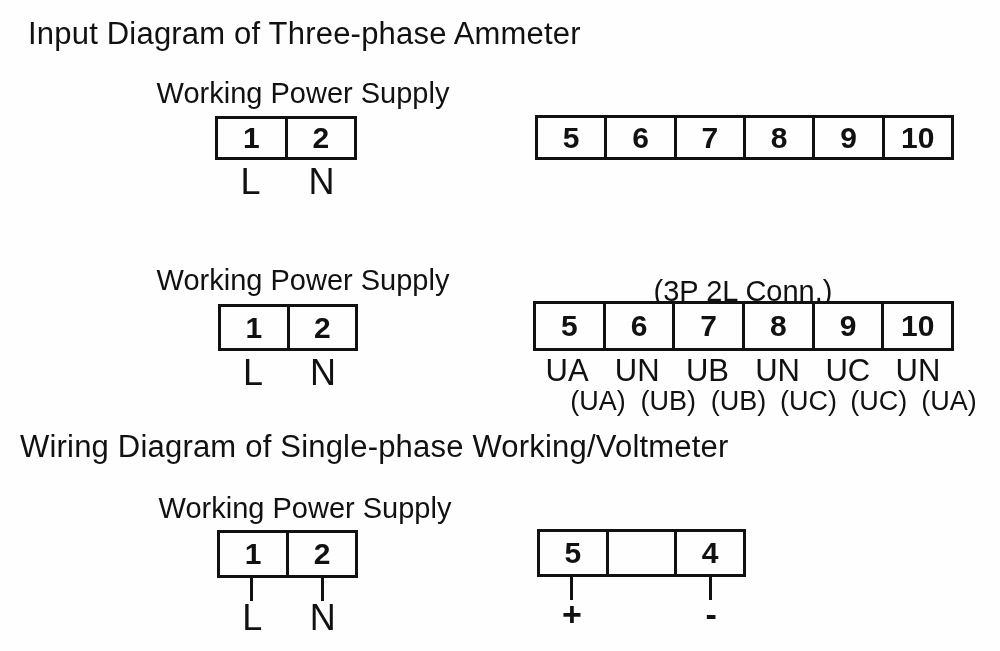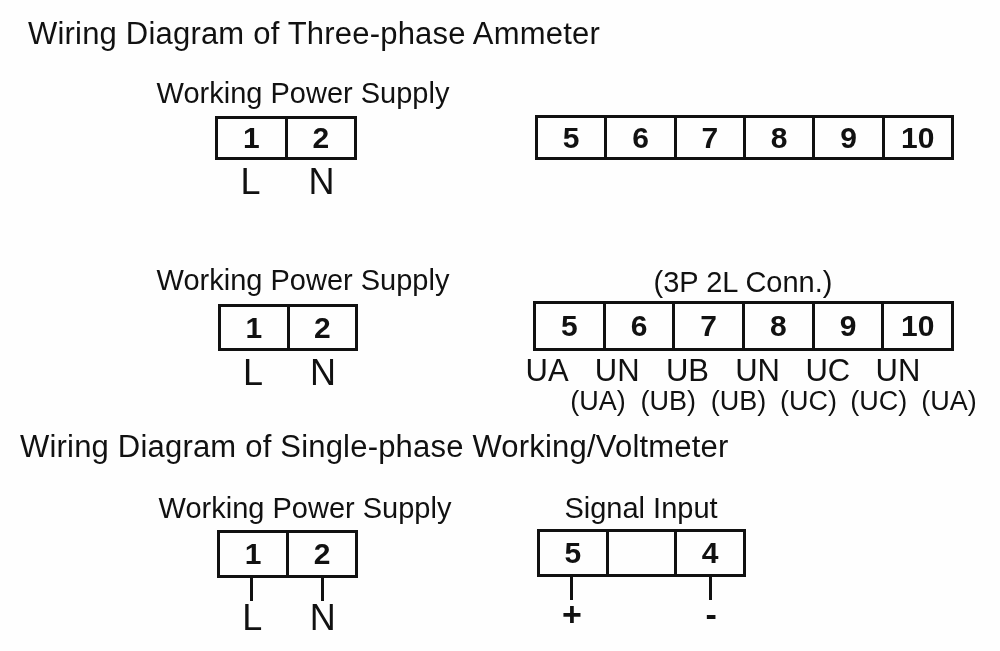--- a/index.html
+++ b/index.html
@@ -73,21 +73,21 @@
     position: absolute;
     width: 3px;
     background: #111;
   }
 </style>
 </head>
 <body>
 
 <div class="canvas">
 
-  <div class="title" style="left:28px; top:16px">Wiring Diagram of Three-phase Ammeter</div>
+  <div class="title" style="left:28px; top:16px">Input Diagram of Three-phase Ammeter</div>
 
   <div class="clabel" style="left:303px; top:77px">Working Power Supply</div>
 
   <div class="tblock" style="left:215px; top:116px; width:142px; height:44px">
     <div class="tcell">1</div>
     <div class="tcell">2</div>
   </div>
   <div class="pinrow" style="left:215px; top:161px; width:142px">
     <div class="pincell big">L</div>
     <div class="pincell big">N</div>
@@ -98,61 +98,60 @@
     <div class="tcell">6</div>
     <div class="tcell">7</div>
     <div class="tcell">8</div>
     <div class="tcell">9</div>
     <div class="tcell">10</div>
   </div>
 
 
   <div class="clabel" style="left:303px; top:264px">Working Power Supply</div>
 
-  <div class="clabel" style="left:743px; top:266px">(3P 2L Conn.)</div>
+  <div class="clabel" style="left:743px; top:275px">(3P 2L Conn.)</div>
 
   <div class="tblock" style="left:218px; top:304px; width:140px; height:47px">
     <div class="tcell">1</div>
     <div class="tcell">2</div>
   </div>
   <div class="pinrow" style="left:218px; top:352px; width:140px">
     <div class="pincell big">L</div>
     <div class="pincell big">N</div>
   </div>
 
   <div class="tblock" style="left:533px; top:301px; width:421px; height:50px">
     <div class="tcell">5</div>
     <div class="tcell">6</div>
     <div class="tcell">7</div>
     <div class="tcell">8</div>
     <div class="tcell">9</div>
     <div class="tcell">10</div>
   </div>
-  <div class="pinrow" style="left:512px; top:353px; width:421px">
+  <div class="pinrow" style="left:532px; top:353px; width:421px">
     <div class="pincell">UA</div>
     <div class="pincell">UN</div>
     <div class="pincell">UB</div>
     <div class="pincell">UN</div>
     <div class="pincell">UC</div>
     <div class="pincell">UN</div>
   </div>
   <div class="pinrow" style="left:563px; top:386px; width:421px">
     <div class="pincell alt">(UA)</div>
     <div class="pincell alt">(UB)</div>
     <div class="pincell alt">(UB)</div>
     <div class="pincell alt">(UC)</div>
     <div class="pincell alt">(UC)</div>
     <div class="pincell alt">(UA)</div>
   </div>
 
   <div class="title" style="left:20px; top:429px">Wiring Diagram of Single-phase Working/Voltmeter</div>
 
   <div class="clabel" style="left:305px; top:492px">Working Power Supply</div>
 
-  <div class="clabel" style="left:641px; top:492px">Signal Input</div>
 
   <div class="tblock" style="left:217px; top:530px; width:141px; height:48px">
     <div class="tcell">1</div>
     <div class="tcell">2</div>
   </div>
   <div class="lead" style="left:250px; top:578px; height:23px"></div>
   <div class="lead" style="left:321px; top:578px; height:23px"></div>
   <div class="pinrow" style="left:217px; top:597px; width:141px">
     <div class="pincell big">L</div>
     <div class="pincell big">N</div>

